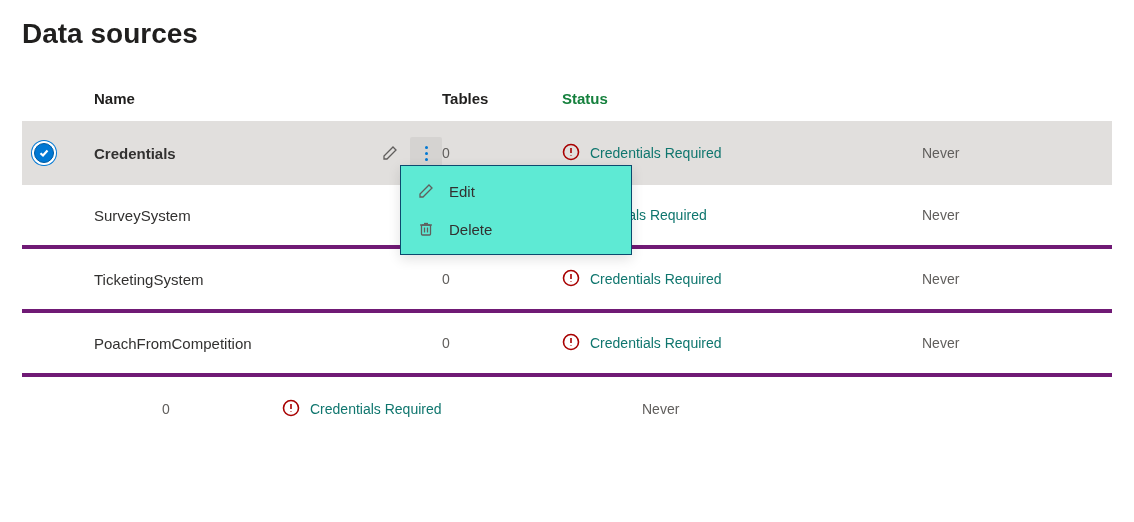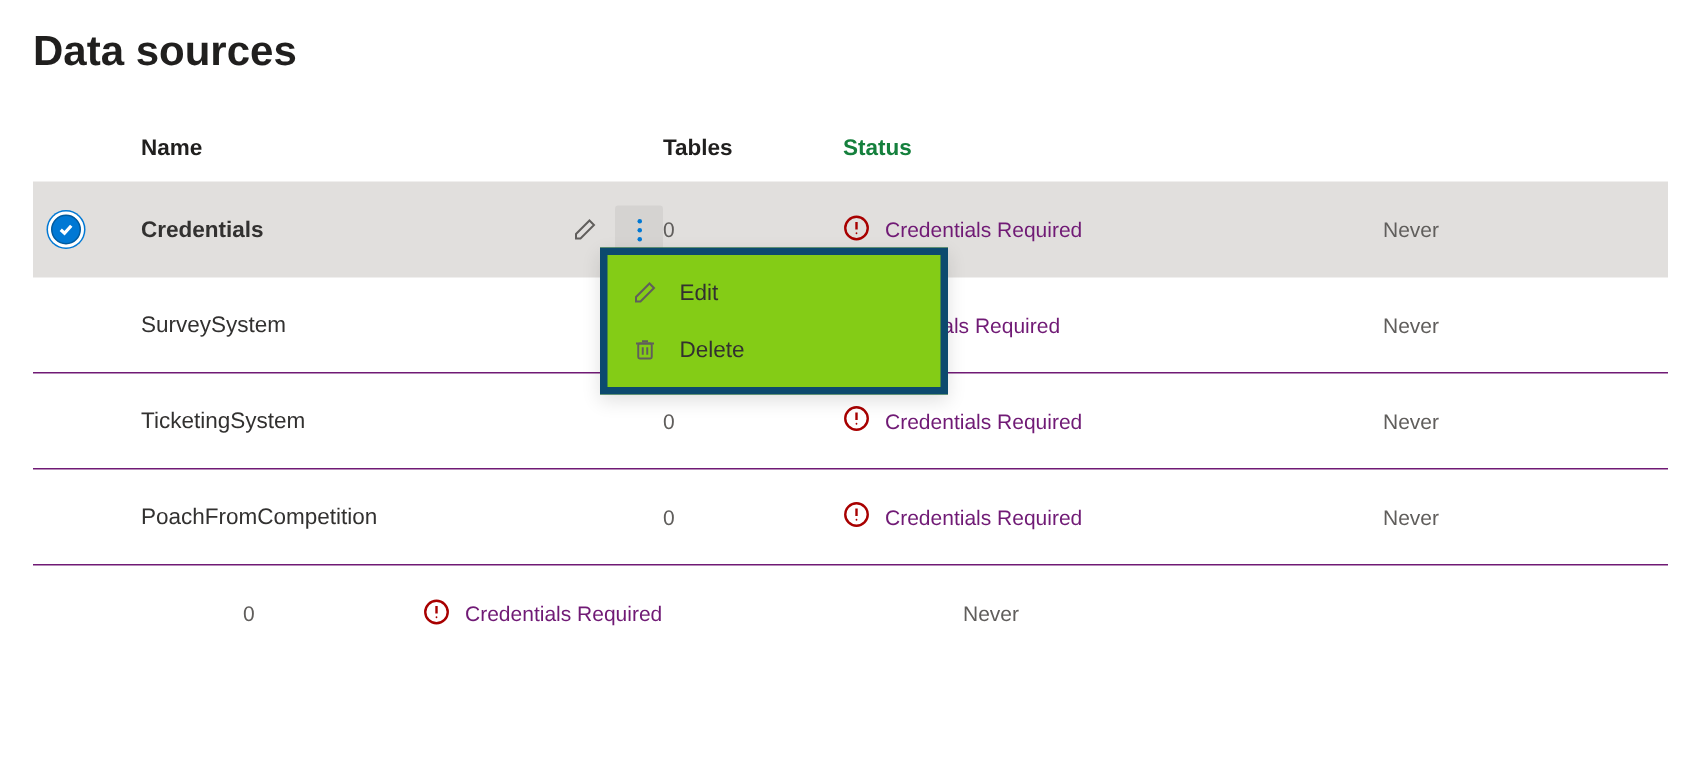--- a/index.html
+++ b/index.html
@@ -30,34 +30,34 @@
       align-items: center;
       padding: 0 0 14px 0;
       font-weight: 600;
       font-size: 15px;
       color: #201f1e;
     }
     .row {
       display: flex;
       align-items: center;
       height: 64px;
-      border-bottom: 1px solid #701a75;
+      border-bottom: 4px solid #701a75;
       position: relative;
     }
     .row.selected {
       background: #e1dfdd;
       border-bottom: none;
     }
     .col-check { width: 72px; display:flex; align-items:center; justify-content:flex-start; padding-left: 12px;}
     .col-name { width: 280px; display:flex; align-items:center; font-size:15px;}
     .row.selected .col-name { font-weight: 600; }
     .col-actions { width: 68px; display:flex; align-items:center; gap:4px; justify-content:flex-start;}
     .col-tables { width: 120px; color:#605e5c;}
     .header-row .col-tables { color:#201f1e; }
-    .col-status { width: 360px; display:flex; align-items:center; gap:10px; color:#701a75;}
+    .col-status { width: 360px; display:flex; align-items:center; gap:10px; color:#0f766e;}
     .header-row .col-status { color:#15803d; }
     .col-refreshed { flex: 1; color:#605e5c;}
     .header-row .col-refreshed { color:#201f1e; }
 
     .check-circle {
       width: 20px; height: 20px;
       border-radius: 50%;
       background: #0078d4;
       border: 1px solid #005a9e;
       display:flex; align-items:center; justify-content:center;
@@ -77,22 +77,22 @@
     .dots { display:flex; flex-direction:column; gap:3px; }
     .dots span { width:3px; height:3px; border-radius:50%; background:#0078d4; display:block;}
 
     .warn-icon { stroke:#a80000; stroke-width:1.6; fill:none;}
 
     .context-menu {
       position: absolute;
       top: 44px;
       left: 378px;
       width: 232px;
-      background: #84cc16;
-      border: 5px solid #0c4a6e;
+      background: #5eead4;
+      border: 1px solid #0c4a6e;
       box-shadow: 0 4px 12px rgba(0,0,0,0.12);
       z-index: 10;
       padding: 6px 0;
     }
     .menu-item {
       display:flex; align-items:center;
       gap:14px;
       padding: 10px 16px;
       cursor:pointer;
       color:#323130;

